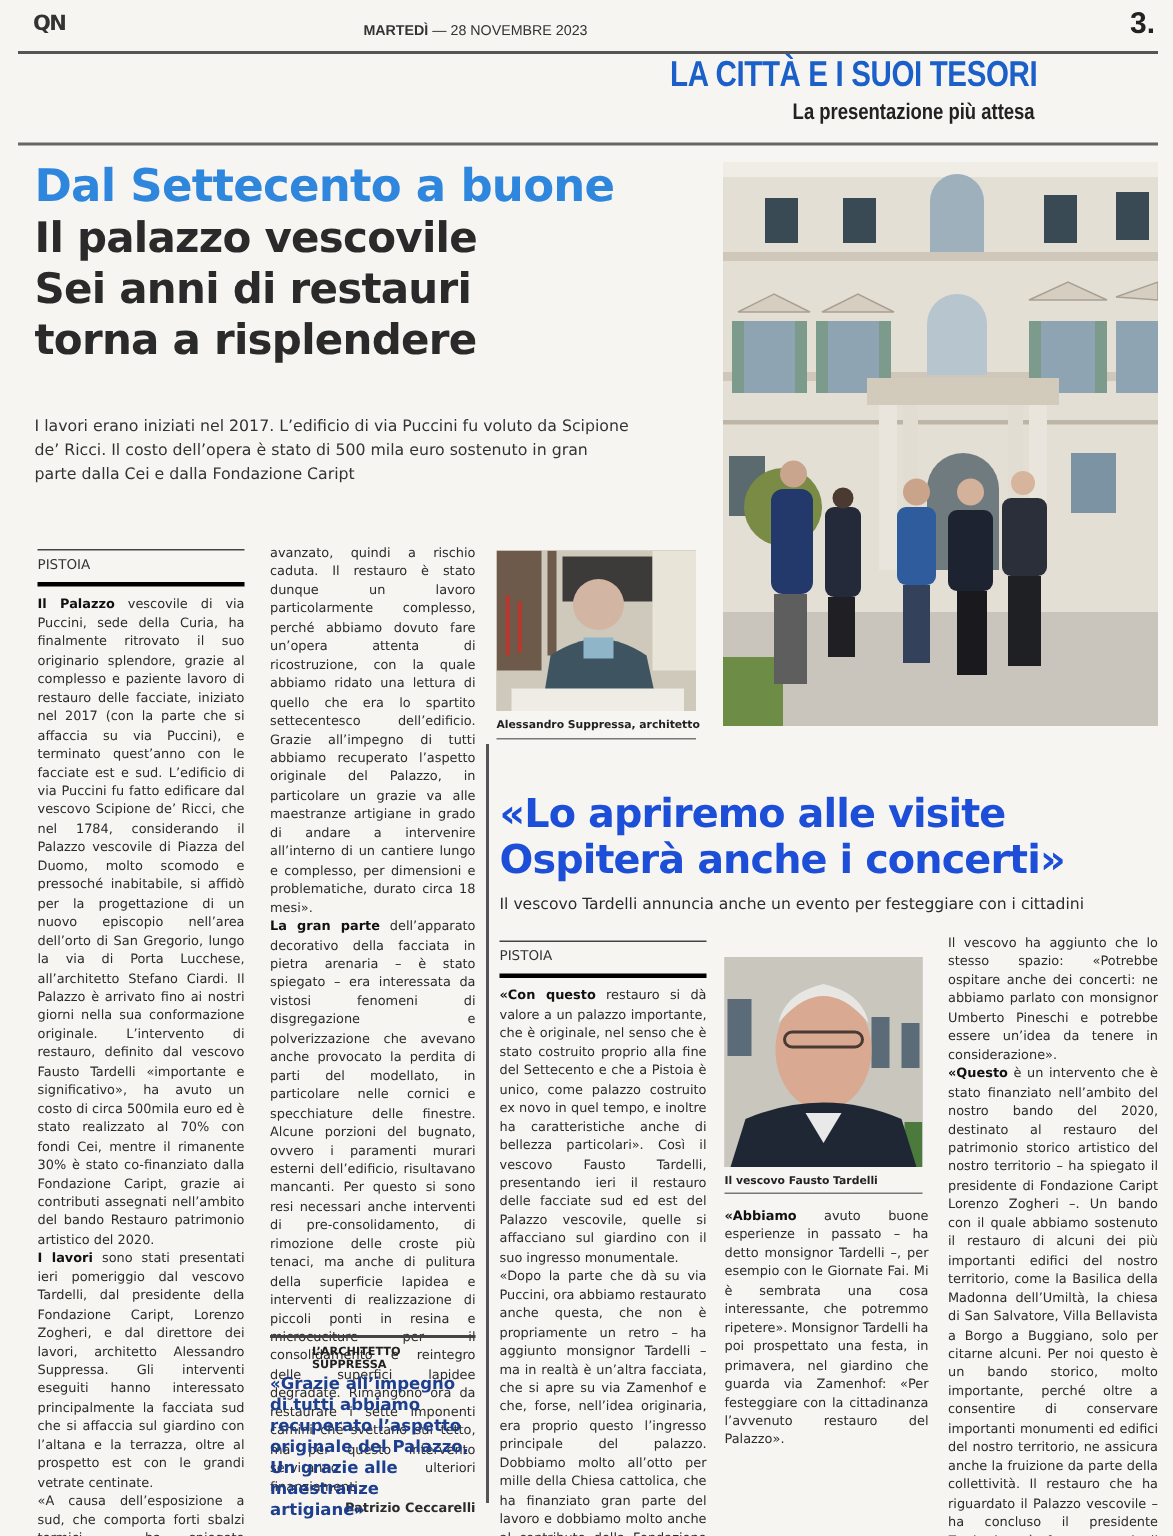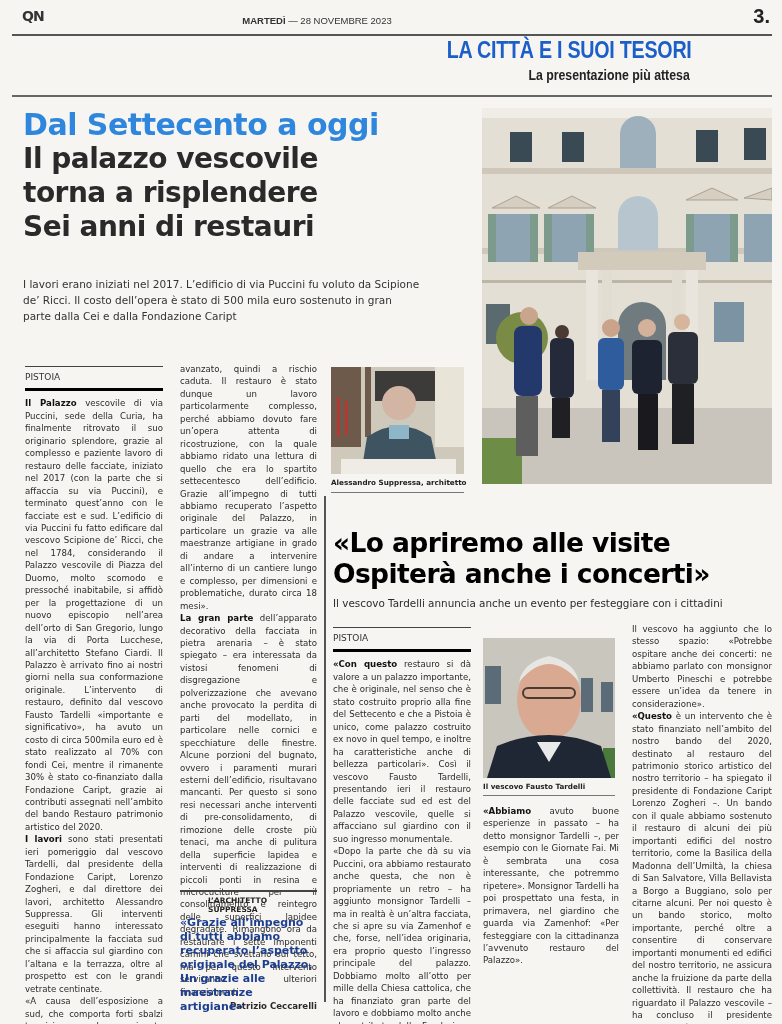--- a/index.html
+++ b/index.html
@@ -44,45 +44,45 @@
   .photo-arch { left: 331px; top: 367px; width: 133px; height: 107px; overflow: hidden; background: #b7b09f; }
   .cap-arch { left: 331px; top: 478px; font-size: 7.2px; font-weight: bold; color: #222; font-family: "DejaVu Sans", sans-serif; text-align: center; }
   .cap-arch-rule { left: 331px; top: 492px; width: 133px; height: 1px; background: #777; }
 
   .box-arch { left: 180px; top: 890px; width: 137px; }
   .box-arch .rule { height: 1.5px; background: #444; margin-bottom: 4px; }
   .box-arch .label { font-family: "DejaVu Sans", sans-serif; font-size: 7.5px; font-weight: bold; color: #222; margin-bottom: 2px; margin-left: 28px; }
   .box-arch .quote { font-family: "DejaVu Sans", sans-serif; font-weight: bold; font-size: 11px; line-height: 14px; color: #1e3f8e; }
 
   
-  .head2 { left: 333px; top: 527px; width: 440px; font-family: "DejaVu Sans", sans-serif; font-weight: bold; font-size: 26.5px; line-height: 31px; color: #000000; letter-spacing: -0.6px; }
+  .head2 { left: 333px; top: 527px; width: 440px; font-family: "DejaVu Sans", sans-serif; font-weight: bold; font-size: 26.5px; line-height: 31px; color: #1d4ed8; letter-spacing: -0.6px; }
   .deck2 { left: 333px; top: 597px; font-family: "DejaVu Sans", sans-serif; font-size: 10.4px; color: #2b2b2b; }
   .col3 { left: 333px; top: 627px; width: 138px; }
   .photo-bishop { left: 483px; top: 638px; width: 132px; height: 140px; overflow: hidden; background: #b5b2a9; }
   .cap-bishop { left: 483px; top: 782px; font-size: 7.2px; font-weight: bold; color: #222; font-family: "DejaVu Sans", sans-serif; }
   .cap-bishop-rule { left: 483px; top: 795px; width: 132px; height: 1px; background: #777; }
   .col4 { left: 483px; top: 805px; width: 136px; }
   .col5 { left: 632px; top: 623px; width: 140px; }
 </style>
 </head>
 <body>
 
 <div class="abs logo">QN</div>
 <div class="abs dateline"><b>MARTEDÌ</b> <span>— 28 NOVEMBRE 2023</span></div>
 <div class="abs pagenum">3.</div>
 <div class="abs rule-top"></div>
 <div class="abs section">LA CITTÀ E I SUOI TESORI</div>
 <div class="abs section-sub">La presentazione più attesa</div>
 <div class="abs rule-2"></div>
 
-<div class="abs kicker">Dal Settecento a oggi</div>
+<div class="abs kicker">Dal Settecento a buone</div>
 <div class="abs headline">
   <div>Il palazzo vescovile</div>
+  <div>Sei anni di restauri</div>
   <div>torna a risplendere</div>
-  <div>Sei anni di restauri</div>
 </div>
 <div class="abs deck">I lavori erano iniziati nel 2017. L’edificio di via Puccini fu voluto da Scipione de’ Ricci. Il costo dell’opera è stato di 500 mila euro sostenuto in gran parte dalla Cei e dalla Fondazione Caript</div>
 
 <div class="abs photo-main">
   <svg width="290" height="376" viewBox="0 0 290 376">
     <rect x="0" y="0" width="290" height="376" fill="#e4dfd5"></rect>
     <rect x="0" y="0" width="290" height="10" fill="#f0ede7"></rect>
 
     <rect x="0" y="60" width="290" height="6" fill="#cfc8ba"></rect>
     <rect x="0" y="140" width="290" height="6" fill="#cfc8ba"></rect>

